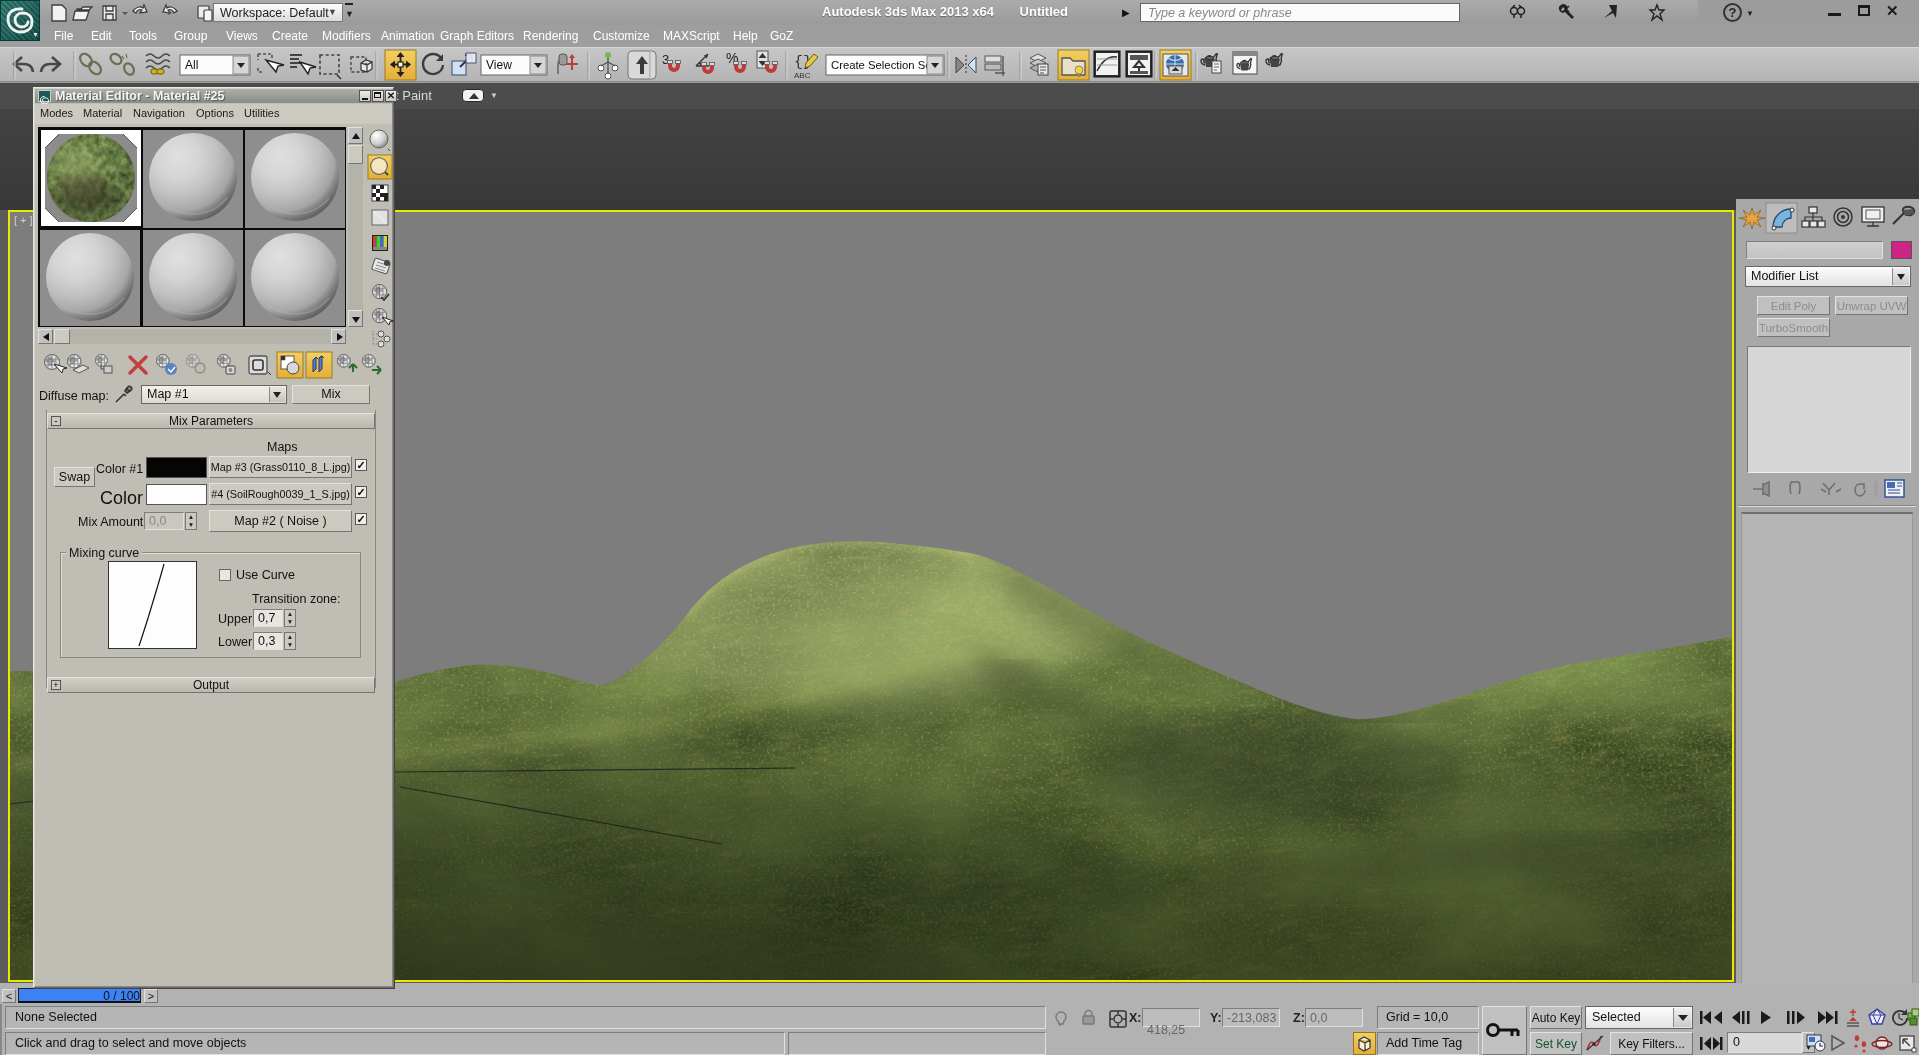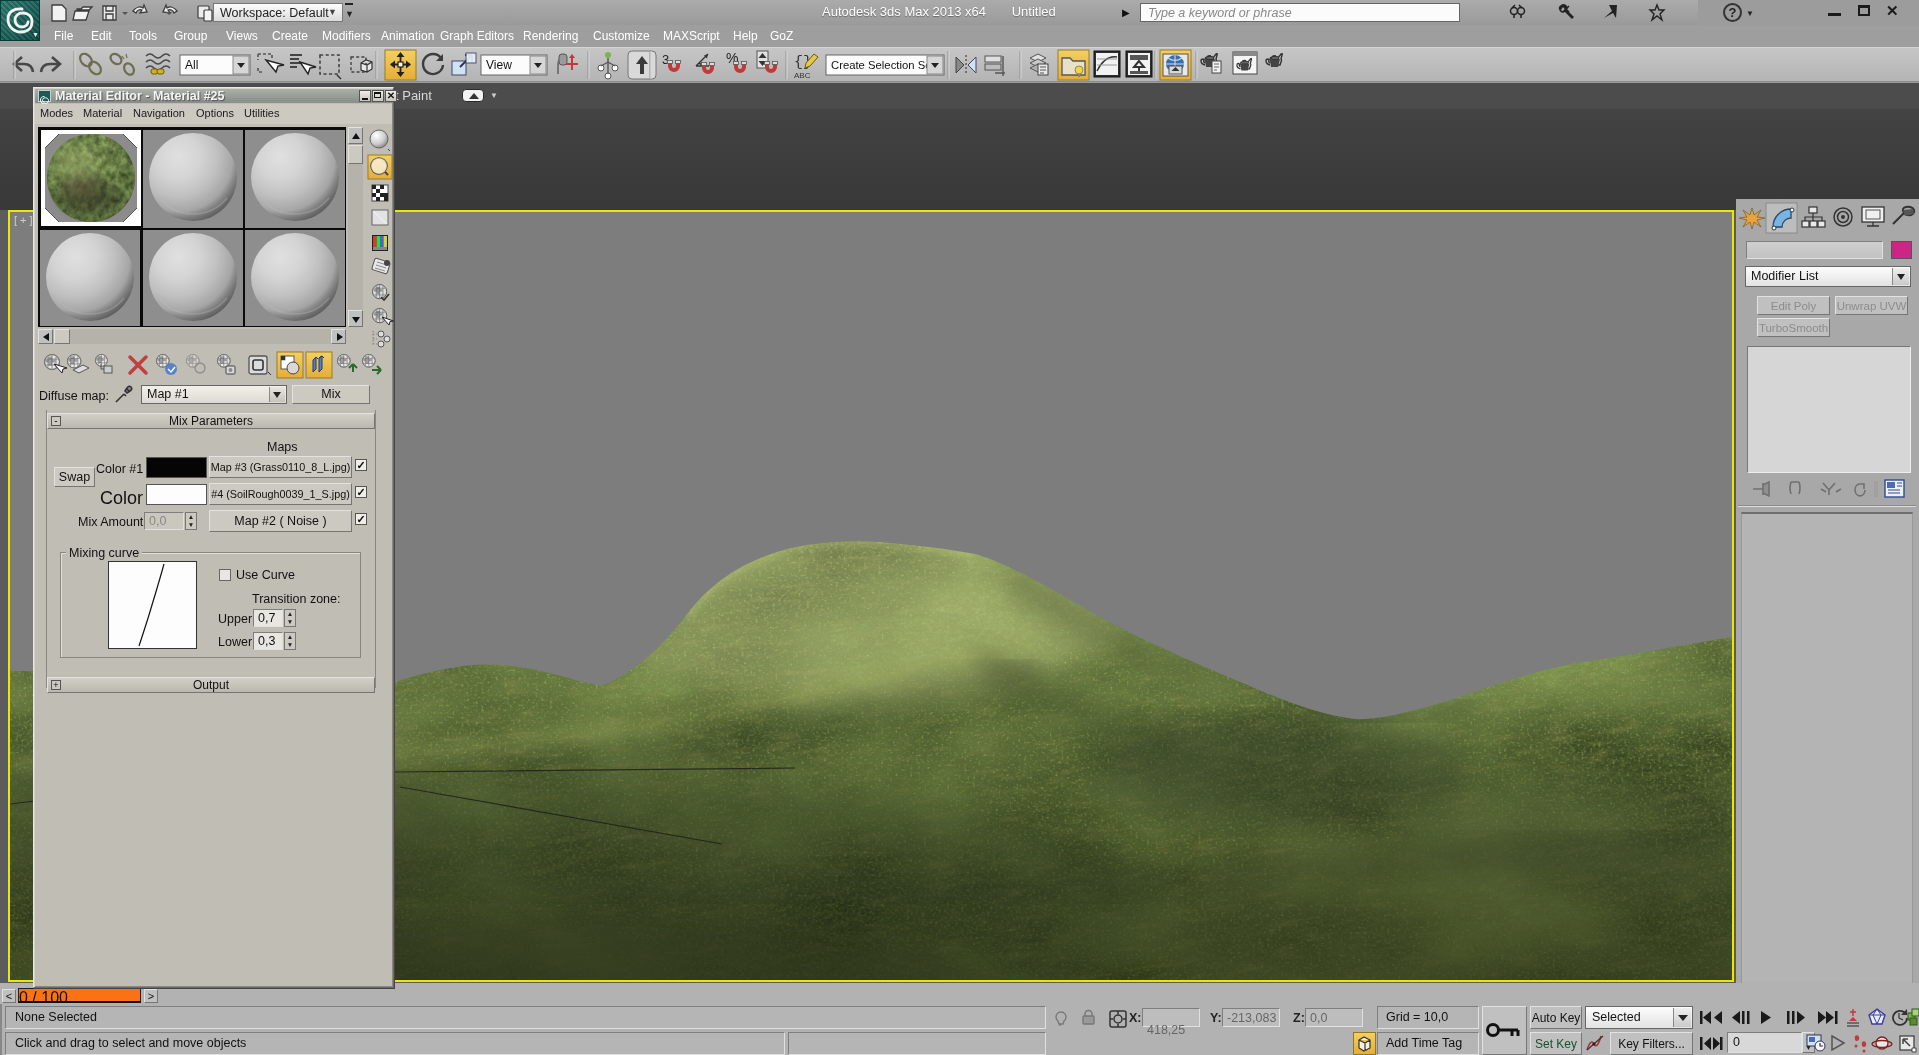--- a/index.html
+++ b/index.html
@@ -28,21 +28,21 @@
    <path d="M129,9 c-3,-4 -7,-5 -10,-3 l-1,-3 l-3,7 l7,1 l-2,-3 c2,-1 5,0 6,3 z" fill="#eee"></path>
   </g>
   <path d="M74,10 l3,3 l3,-3 z M118,10 l3,3 l3,-3 z" fill="#555"></path>
   <g stroke="#3c3c3c" fill="#ececec" stroke-width="1.2">
    <rect x="150" y="4" width="11" height="12" rx="1"></rect>
    <rect x="156" y="8" width="8" height="11" rx="1" fill="#f5f5f5"></rect>
   </g>
  </svg>
  <div class="abs" style="left:213px;top:3px;width:130px;height:19px;background:linear-gradient(#fdfdfd,#dcdcdc);border:1px solid #777;font-size:12.5px;color:#222;padding:2px 0 0 6px">Workspace: Default <span style="position:absolute;right:5px;top:3px;color:#444;font-size:9px">▼</span></div>
  <div class="abs" style="left:345px;top:9px;color:#222;font-size:9px">▼<div style="position:absolute;left:0;top:-6px;width:8px;height:1.5px;background:#222"></div></div>
- <div class="abs" style="left:822px;top:4px;color:#fff;font-size:13px;font-weight:normal;text-shadow:0 1px 1px #666">Autodesk 3ds Max  2013 x64 <span style="margin-left:22px">Untitled</span></div>
+ <div class="abs" style="left:822px;top:4px;color:#fff;font-size:13px;font-weight:bold;text-shadow:0 1px 1px #666">Autodesk 3ds Max  2013 x64 <span style="margin-left:22px">Untitled</span></div>
  <div class="abs" style="left:1122px;top:7px;color:#111;font-size:10px">▶</div>
  <div class="abs" style="left:1140px;top:3px;width:320px;height:19px;background:#fbfbfb;border:1px solid #666;color:#888;font-style:italic;font-size:12.5px;padding:2px 0 0 7px">Type a keyword or phrase</div>
  <svg class="abs" style="left:1505px;top:2px" width="200" height="22" viewBox="0 0 200 22">
   <g stroke="#222" fill="none" stroke-width="1.5">
    <circle cx="9" cy="9" r="3.5"></circle>
         <circle cx="16" cy="9" r="3.5"></circle>
         <path d="M7,6 l3,-3 M14,3 l3,3 M9,12 v4 M16,12 v4"></path>
    <path d="M62,4 l6,6 M68,4 l-6,6 M62,4" transform="translate(-4,0)"></path>
   </g>
   <g fill="#222">
@@ -408,21 +408,21 @@
         <rect x="0" y="0" width="19" height="17" fill="#f0f0f0" stroke="#2a4a9a" stroke-width="1.4"></rect>
         <rect x="2" y="2" width="8" height="6" fill="#4a6ab8"></rect>
         <path d="M12,3 h5 M12,6 h5 M3,10 h12 M3,13 h12" stroke="#2a4a9a" stroke-width="1.2"></path>
       </g>
  </svg>
  <div class="abs" style="left:2px;top:306px;width:178px;height:2px;background:#888;border-bottom:1px solid #ddd"></div>
  <div class="abs" style="left:5px;top:313px;width:172px;height:488px;background:#b4b4b4;border:1px solid #989898;border-top:2px solid #6e6e6e"></div>
 </div>
 <div class="abs" id="trackrow">
  <div class="abs raised" style="left:2px;top:6px;width:14px;height:14px;font-size:11px;text-align:center;line-height:13px;color:#111">&lt;</div>
- <div class="abs" style="left:18px;top:5px;width:123px;height:15px;background:#f97316;border:1px solid #222;border-bottom:2px solid #111;font-size:16px;color:#111;text-align:left">0 / 100</div>
+ <div class="abs" style="left:18px;top:5px;width:123px;height:15px;background:#3b82f6;border:1px solid #222;border-bottom:2px solid #111;font-size:12px;color:#111;text-align:right">0 / 100</div>
  <div class="abs raised" style="left:144px;top:6px;width:14px;height:14px;font-size:11px;text-align:center;line-height:13px;color:#111">&gt;</div>
 </div>
 <div class="abs" id="statusbar">
  <div class="abs" style="left:0;top:0;width:2px;height:51px;background:#888"></div>
  <div class="abs sunken" style="left:5px;top:28px;width:780px;height:23px;background:#b5b5b5;font-size:12.5px;color:#111;padding:3px 0 0 9px">Click and drag to select and move objects</div>
  <div class="abs sunken" style="left:5px;top:2px;width:1041px;height:23px;background:#b5b5b5;font-size:12.5px;color:#111;padding:3px 0 0 9px">None Selected</div>
  <div class="abs sunken" style="left:788px;top:28px;width:258px;height:23px;background:#b5b5b5"></div>
  <svg class="abs" style="left:1050px;top:3px" width="80" height="22" viewBox="0 0 80 22">
   <g stroke="#777" stroke-width="1.4" fill="none">
         <path d="M8,14 a5,5 0 1,1 6,0 l-1,3 h-4 z M10,17 v2"></path>

